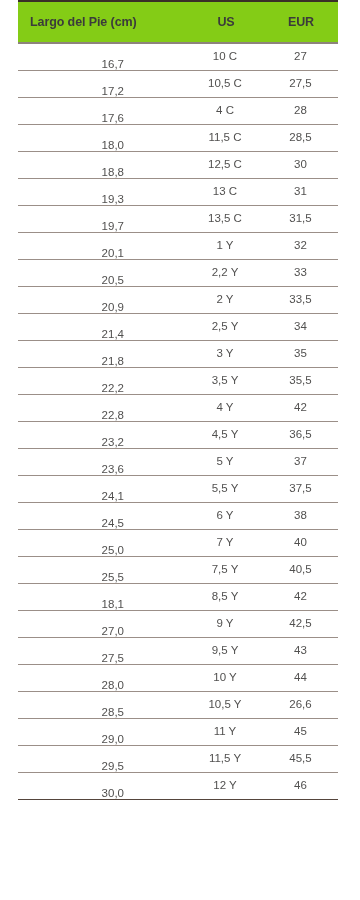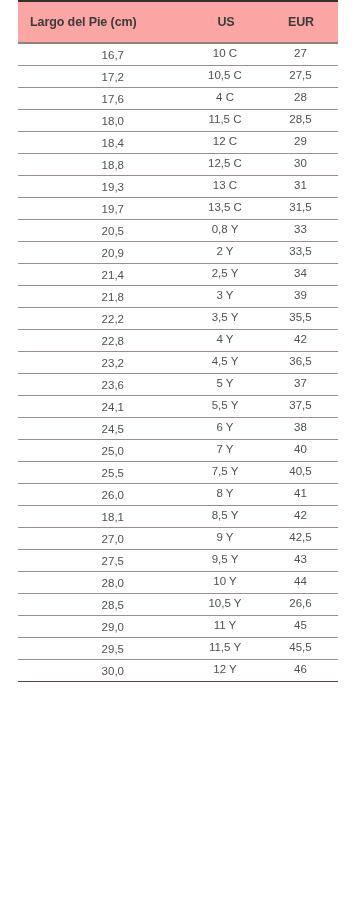--- a/index.html
+++ b/index.html
@@ -19,21 +19,21 @@
     border-collapse:collapse;
     table-layout:fixed;
   }
   table.size-chart col.c-len { width:170px; }
   table.size-chart col.c-us  { width:76px; }
   table.size-chart col.c-eur { width:74px; }
 
   
   thead tr.head-row { height:42px; }
   thead th {
-    background:#fca5a5;
+    background:#84cc16;
     color:#3b3b3b;
     font-size:12.5px;
     font-weight:bold;
     letter-spacing:-0.1px;
     border-top:2px solid #3a2f28;
     border-bottom:2px solid #8d837c;
     padding:0;
     vertical-align:middle;
   }
   thead th.h-len {
@@ -48,21 +48,21 @@
     font-size:11.5px;
     color:#51504f;
     border-bottom:1px solid #9b8f88;
     padding:0;
     vertical-align:middle;
     white-space:nowrap;
   }
   tbody td.v-len {
     text-align:right;
     padding-right:64px;
-    padding-top:1px;
+    padding-top:14px;
   }
   tbody td.v-us, tbody td.v-eur {
     text-align:center;
     padding-bottom:2px;
   }
   tbody td.v-us { padding-right:2px; }
   tbody td.v-eur { padding-right:1px; }
   tbody tr:last-child td { border-bottom:1px solid #55453c; }
 </style>
 </head>
@@ -97,58 +97,58 @@
           <td class="v-len">17,6</td>
           <td class="v-us">4 C</td>
           <td class="v-eur">28</td>
         </tr>
         <tr>
           <td class="v-len">18,0</td>
           <td class="v-us">11,5 C</td>
           <td class="v-eur">28,5</td>
         </tr>
         <tr>
-          <td class="v-len">18,4</td>
-          <td class="v-us">12 C</td>
-          <td class="v-eur">29</td>
-        </tr>
-        <tr>
           <td class="v-len">18,8</td>
           <td class="v-us">12,5 C</td>
           <td class="v-eur">30</td>
         </tr>
         <tr>
           <td class="v-len">19,3</td>
           <td class="v-us">13 C</td>
           <td class="v-eur">31</td>
         </tr>
         <tr>
           <td class="v-len">19,7</td>
           <td class="v-us">13,5 C</td>
           <td class="v-eur">31,5</td>
         </tr>
         <tr>
+          <td class="v-len">20,1</td>
+          <td class="v-us">1 Y</td>
+          <td class="v-eur">32</td>
+        </tr>
+        <tr>
           <td class="v-len">20,5</td>
-          <td class="v-us">0,8 Y</td>
+          <td class="v-us">2,2 Y</td>
           <td class="v-eur">33</td>
         </tr>
         <tr>
           <td class="v-len">20,9</td>
           <td class="v-us">2 Y</td>
           <td class="v-eur">33,5</td>
         </tr>
         <tr>
           <td class="v-len">21,4</td>
           <td class="v-us">2,5 Y</td>
           <td class="v-eur">34</td>
         </tr>
         <tr>
           <td class="v-len">21,8</td>
           <td class="v-us">3 Y</td>
-          <td class="v-eur">39</td>
+          <td class="v-eur">35</td>
         </tr>
         <tr>
           <td class="v-len">22,2</td>
           <td class="v-us">3,5 Y</td>
           <td class="v-eur">35,5</td>
         </tr>
         <tr>
           <td class="v-len">22,8</td>
           <td class="v-us">4 Y</td>
           <td class="v-eur">42</td>
@@ -177,25 +177,20 @@
           <td class="v-len">25,0</td>
           <td class="v-us">7 Y</td>
           <td class="v-eur">40</td>
         </tr>
         <tr>
           <td class="v-len">25,5</td>
           <td class="v-us">7,5 Y</td>
           <td class="v-eur">40,5</td>
         </tr>
         <tr>
-          <td class="v-len">26,0</td>
-          <td class="v-us">8 Y</td>
-          <td class="v-eur">41</td>
-        </tr>
-        <tr>
           <td class="v-len">18,1</td>
           <td class="v-us">8,5 Y</td>
           <td class="v-eur">42</td>
         </tr>
         <tr>
           <td class="v-len">27,0</td>
           <td class="v-us">9 Y</td>
           <td class="v-eur">42,5</td>
         </tr>
         <tr>

